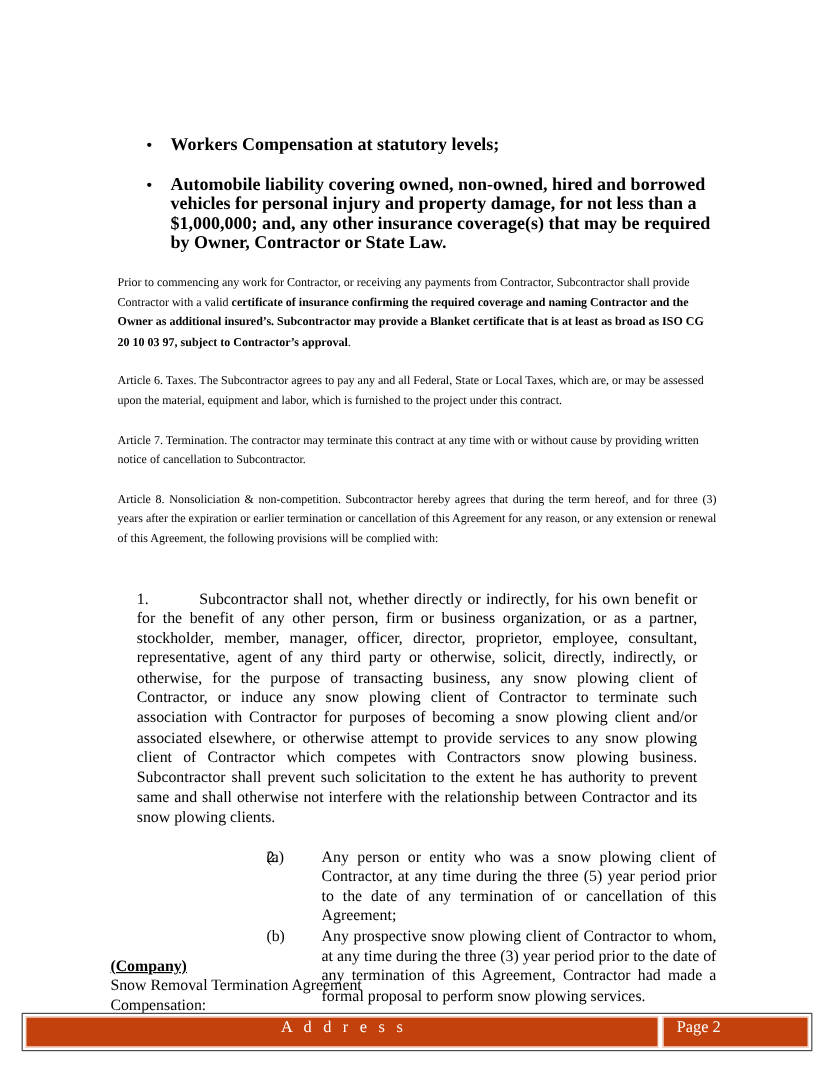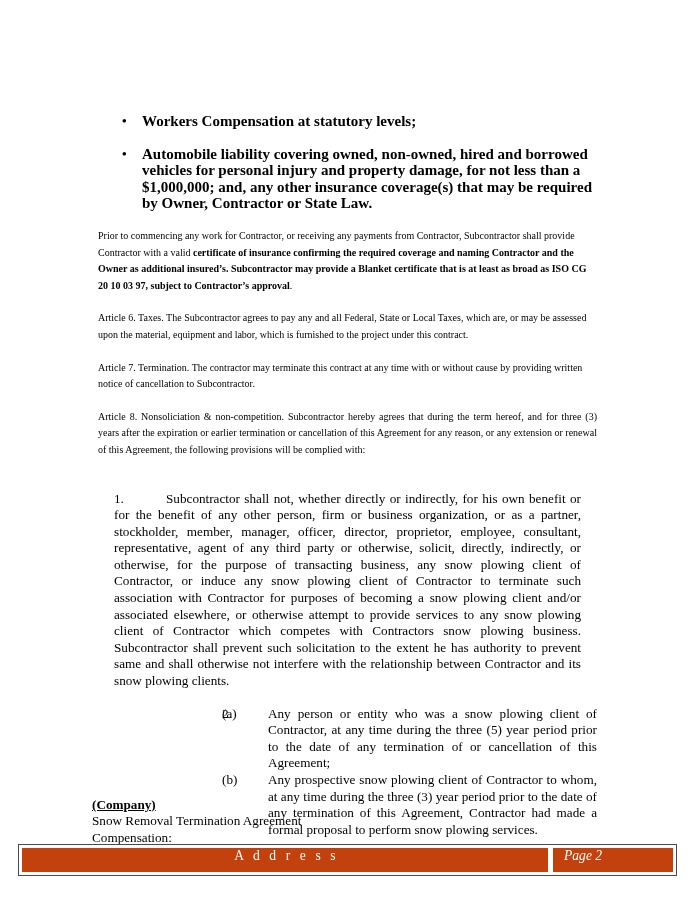--- a/index.html
+++ b/index.html
@@ -139,21 +139,20 @@
   }
   .footer-divider {
     width: 3px;
     flex: 0 0 auto;
     background: #ffffff;
   }
   .footer-page {
     flex: 0 0 122px;
     justify-content: flex-start;
     padding-left: 11px;
-    font-style: italic;
   }
   .footer-page .label {
     color: #ffffff;
     font-size: 13.6px;
   }
 </style>
 </head>
 <body>
 
 <div class="page">

